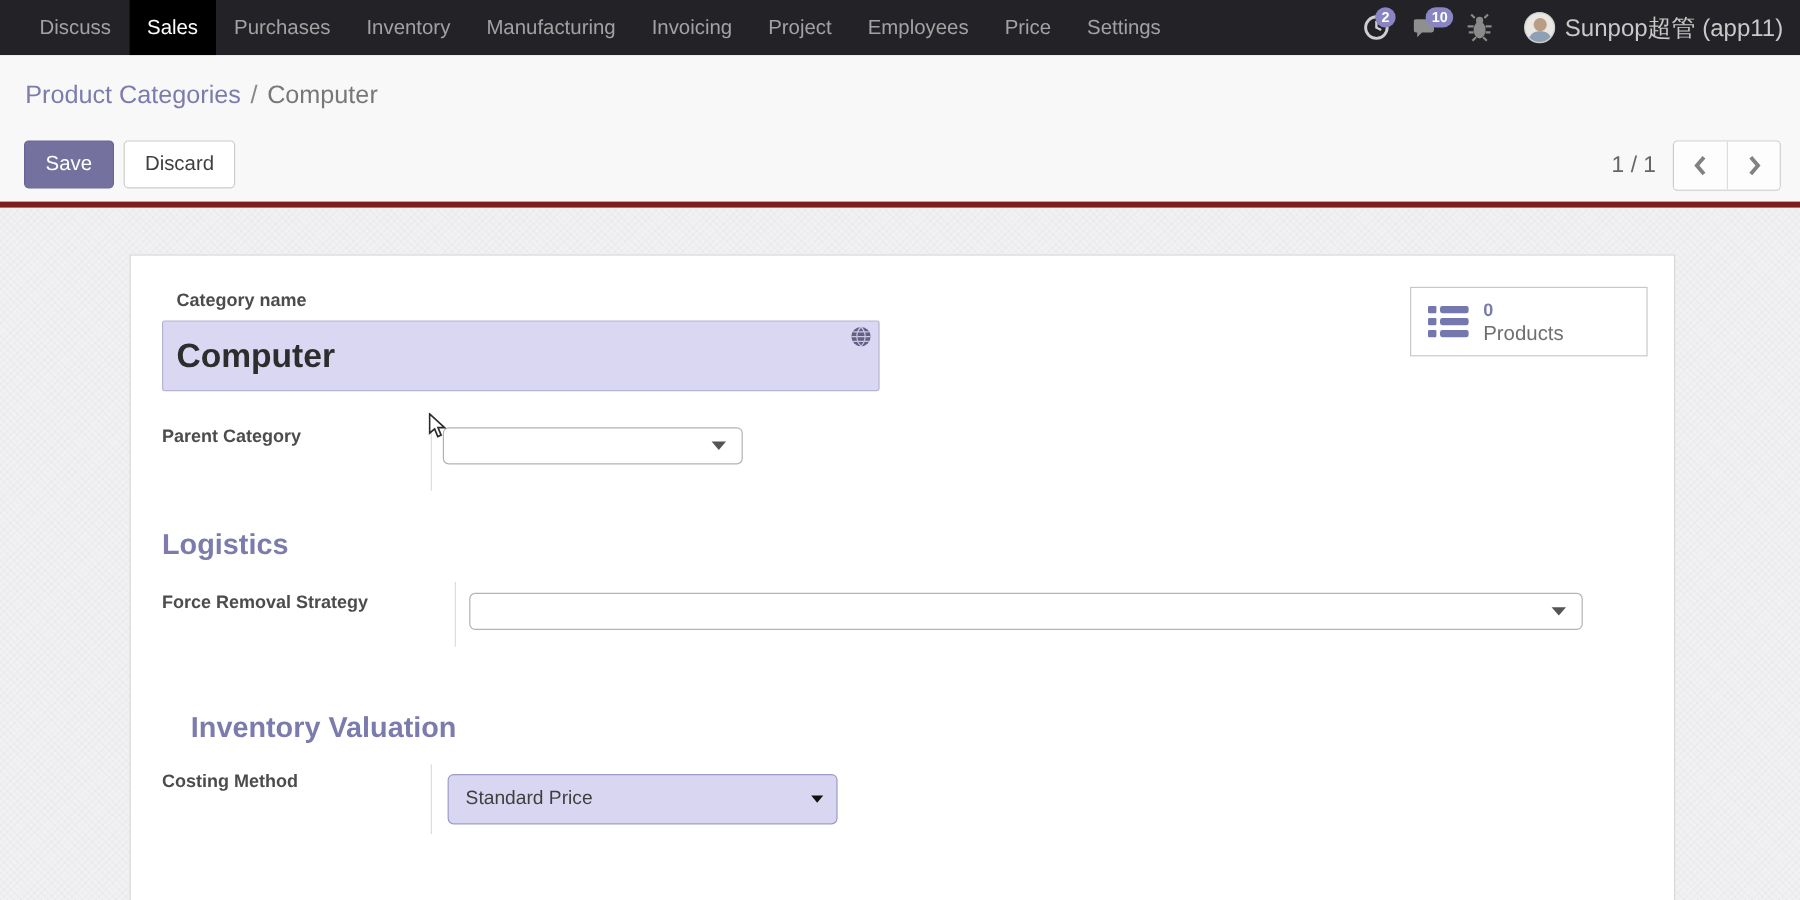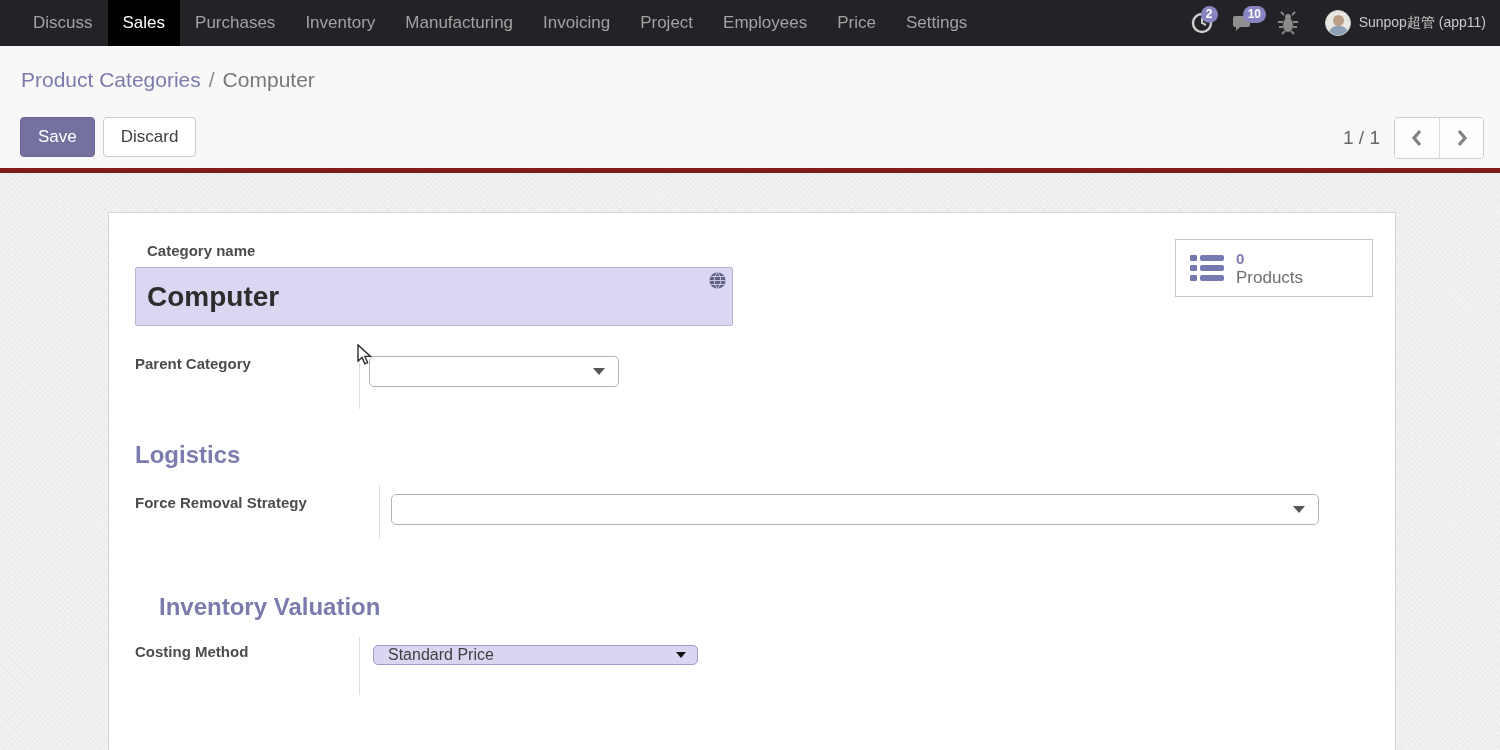--- a/index.html
+++ b/index.html
@@ -17,21 +17,21 @@
   .systray-icon { position:relative; margin:0 10px; display:flex; align-items:center; cursor:pointer; }
   .badge { position:absolute; top:-6px; left:10px; background:#8885c2; color:#fff;
     font-size:12px; line-height:17px; min-width:17px; padding:0 5px; border-radius:9px;
     text-align:center; font-weight:bold; }
   .avatar { width:26px; height:26px; border-radius:50%; background:#e9e7e2; overflow:hidden;
     margin:0 8px 0 16px; position:relative; border:1px solid #cfcfcf; }
   .avatar .head { position:absolute; left:7px; top:4px; width:11px; height:11px;
     border-radius:50%; background:#b99d85; }
   .avatar .body { position:absolute; left:3px; top:15px; width:19px; height:12px;
     border-radius:8px 8px 0 0; background:#8da0b5; }
-  .user-name { color:#c9c9c9; font-size:14px; padding-right:6px; white-space:nowrap; }
+  .user-name { color:#c9c9c9; font-size:20px; padding-right:6px; white-space:nowrap; }
 
   
   .control-panel { position:absolute; left:0; top:46px; width:1500px; height:127px;
     background:#f8f8f8; border-bottom:5px solid #7f1d1d; }
   .breadcrumb { position:absolute; left:21px; top:22px; font-size:21px; }
   .breadcrumb .parent { color:#7c7bad; cursor:pointer; }
   .breadcrumb .sep { color:#888; padding:0 8px; }
   .breadcrumb .current { color:#777; }
   .btn-row { position:absolute; left:20px; top:71px; display:flex; }
   .btn { height:40px; font-size:17px; border-radius:4px; padding:0 17px; cursor:pointer;
@@ -191,21 +191,21 @@
     <div class="vsep" style="left:270px; top:272px; height:54px;"></div>
     <div class="dropdown" style="left:282px; top:281px; width:928px; height:31px;">
       <span></span>
       <span class="caret"></span>
     </div>
 
     <div class="section-title" style="left:26px; top:380px;margin-left:24px;">Inventory Valuation</div>
 
     <div class="f-label" style="left:26px; top:430px;">Costing Method</div>
     <div class="vsep" style="left:250px; top:424px; height:58px;"></div>
-    <div class="select-lav" style="left:264px; top:432px; width:325px; height:20px;">
+    <div class="select-lav" style="left:264px; top:432px; width:325px; height:42px;">
       <span>Standard Price</span>
       <span class="caret"></span>
     </div>
 
   </div>
 </div>
 
 <svg class="cursor" width="15" height="22" viewBox="0 0 15 22">
   <path d="M1 1 L1 17 L5.2 13.4 L7.8 19.8 L10.6 18.6 L8 12.4 L13.5 12.4 Z" fill="#fff" stroke="#2b2b2b" stroke-width="1.4"></path>
 </svg>

